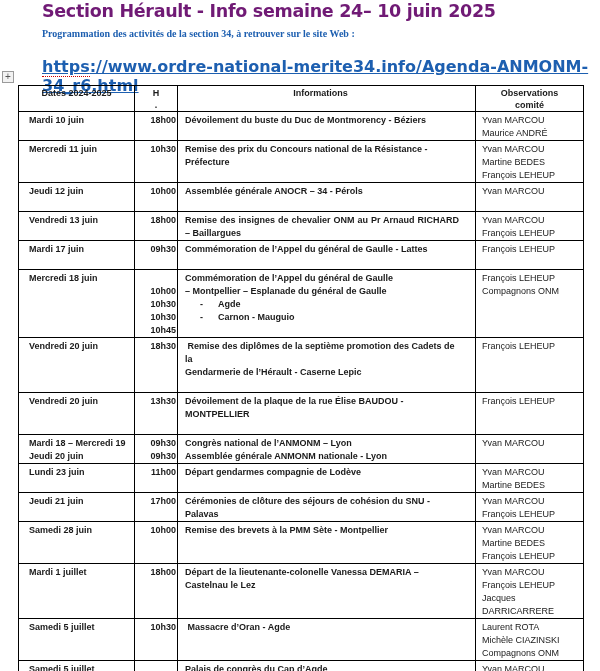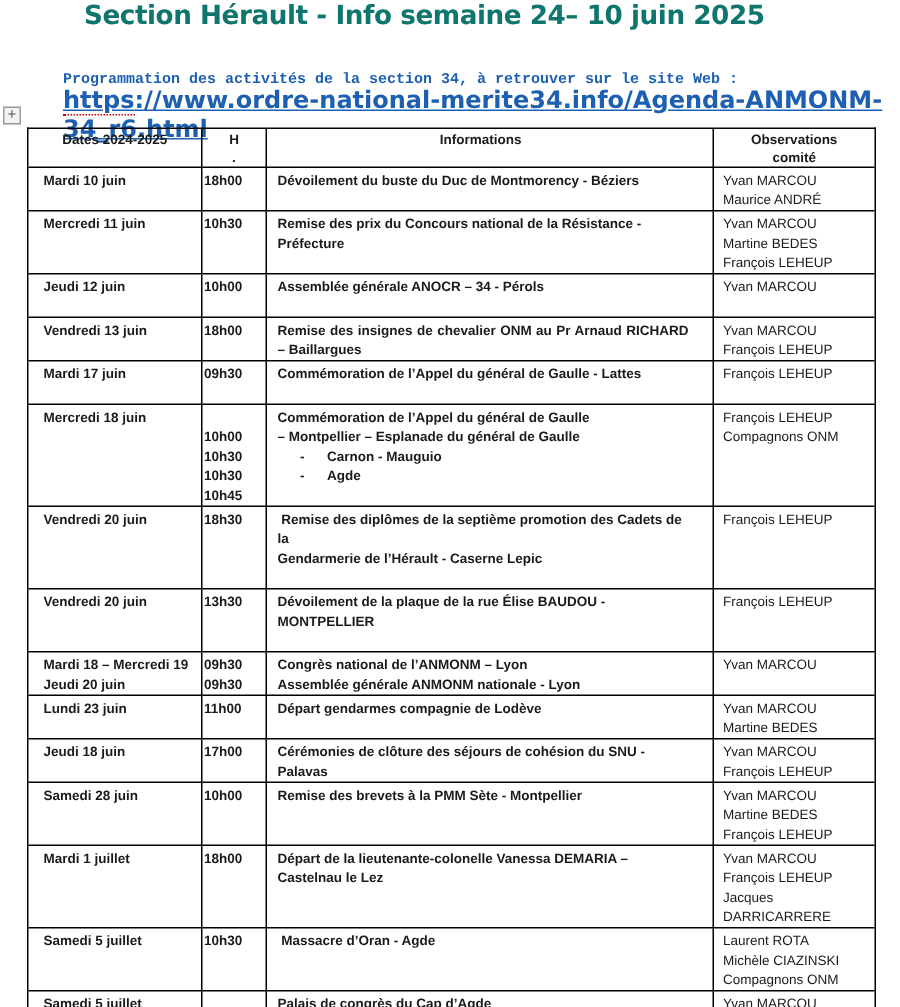--- a/index.html
+++ b/index.html
@@ -1,42 +1,42 @@
 <!DOCTYPE html>
 <html><head>
 <meta charset="utf-8">
 <style>
   * { margin:0; padding:0; box-sizing:border-box; }
   html,body { width:600px; height:671px; background:#ffffff; overflow:hidden;
               font-family:"Liberation Sans", sans-serif; color:#1a1a1a; }
 
-  .doc-title { position:absolute; left:56px; top:1px; width:540px;
+  .doc-title { position:absolute; left:42px; top:1px; width:540px;
                font-size:17.5px; font-weight:bold; letter-spacing:-0.3px;
-               color:#0f766e; font-family:"DejaVu Sans","Liberation Sans",sans-serif; }
-  .doc-subtitle { position:absolute; left:42px; top:48px; width:540px;
+               color:#701a75; font-family:"DejaVu Sans","Liberation Sans",sans-serif; }
+  .doc-subtitle { position:absolute; left:42px; top:28px; width:540px;
                   font-size:10px; font-weight:bold; color:#1d5fb0;
-                  font-family:Liberation Mono, monospace; }
+                  font-family:Liberation Serif, serif; }
   .doc-link { position:absolute; left:42px; top:57px; font-size:16px; font-weight:bold;
               color:#1d5fb0; text-decoration:underline; cursor:pointer;
               font-family:"DejaVu Sans","Liberation Sans",sans-serif; }
   .doc-link .scheme { border-bottom:1px dotted #cc0000; }
 
   .tbl-handle { position:absolute; left:2px; top:71px; width:12px; height:12px;
                 border:1px solid #9a9a9a; background:#f2f2f2; color:#555;
                 font-size:10px; line-height:10px; text-align:center; cursor:move; }
 
   .tbl { position:absolute; left:18px; top:85px; width:566px;
          border-top:1px solid #000; border-left:1px solid #000; border-right:1px solid #000;
          font-size:9px; }
   .row { display:flex; width:100%; }
   .cell { border-right:1px solid #000; border-bottom:1px solid #000;
           padding:2px 4px 0 4px; line-height:13px; overflow:hidden; }
   .cell:last-child { border-right:none; }
   .c1 { width:116px; font-weight:bold; padding-left:10px; }
-  .c2 { width:43px;  font-weight:bold; text-align:left; padding-left:1px; padding-right:1px; }
+  .c2 { width:43px;  font-weight:bold; text-align:right; padding-left:1px; padding-right:1px; }
   .c3 { width:298px; font-weight:bold; padding-left:7px; padding-right:16px; }
   .c4 { width:107px; font-weight:normal; padding-left:6px; }
   .header-row .cell { font-weight:bold; text-align:center; line-height:11.5px;
                       min-height:25px; padding-top:2px; }
   .header-row .c1, .header-row .c3, .header-row .c4 { padding-left:4px; }
   .justify { text-align:justify; }
   .line { white-space:pre-wrap; min-height:13px; }
   .header-row .line { min-height:11.5px; }
 </style>
 </head>
@@ -152,22 +152,22 @@
       <div class="cell c2">
         <div class="line"></div>
         <div class="line">10h00</div>
         <div class="line">10h30</div>
         <div class="line">10h30</div>
         <div class="line">10h45</div>
       </div>
       <div class="cell c3">
         <div class="line">Commémoration de l’Appel du général de Gaulle</div>
         <div class="line">– Montpellier – Esplanade du général de Gaulle</div>
+        <div class="line">&nbsp;&nbsp;&nbsp;&nbsp;&nbsp;&nbsp;-&nbsp;&nbsp;&nbsp;&nbsp;&nbsp;&nbsp;Agde</div>
         <div class="line">&nbsp;&nbsp;&nbsp;&nbsp;&nbsp;&nbsp;-&nbsp;&nbsp;&nbsp;&nbsp;&nbsp;&nbsp;Carnon - Mauguio</div>
-        <div class="line">&nbsp;&nbsp;&nbsp;&nbsp;&nbsp;&nbsp;-&nbsp;&nbsp;&nbsp;&nbsp;&nbsp;&nbsp;Agde</div>
       </div>
       <div class="cell c4">
         <div class="line">François LEHEUP</div>
         <div class="line">Compagnons ONM</div>
       </div>
     </div>
     <div class="row">
       <div class="cell c1">
         <div class="line">Vendredi 20 juin</div>
       </div>
@@ -225,21 +225,21 @@
       <div class="cell c3">
         <div class="line">Départ gendarmes compagnie de Lodève</div>
       </div>
       <div class="cell c4">
         <div class="line">Yvan MARCOU</div>
         <div class="line">Martine BEDES</div>
       </div>
     </div>
     <div class="row">
       <div class="cell c1">
-        <div class="line">Jeudi 18 juin</div>
+        <div class="line">Jeudi 21 juin</div>
       </div>
       <div class="cell c2">
         <div class="line">17h00</div>
       </div>
       <div class="cell c3">
         <div class="line">Cérémonies de clôture des séjours de cohésion du SNU - Palavas</div>
       </div>
       <div class="cell c4">
         <div class="line">Yvan MARCOU</div>
         <div class="line">François LEHEUP</div>

